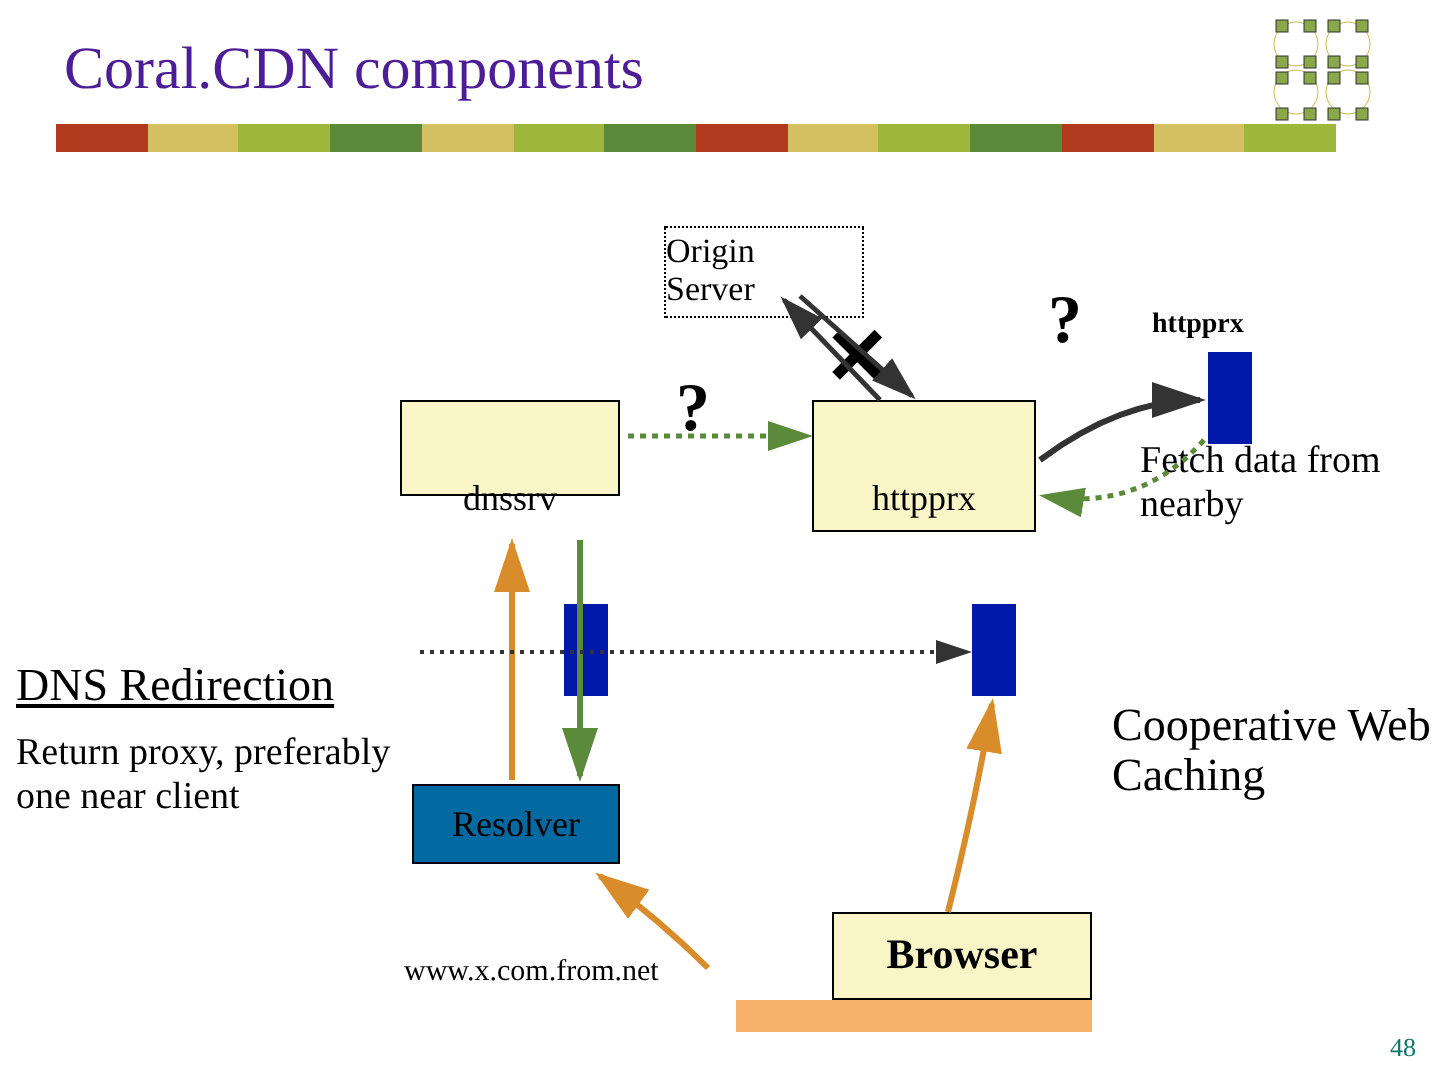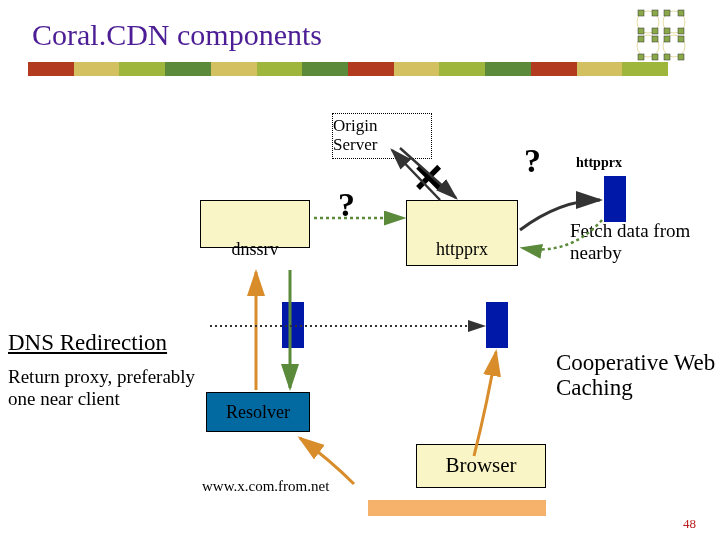--- a/index.html
+++ b/index.html
@@ -5,35 +5,35 @@
   * { box-sizing: border-box; margin: 0; padding: 0; }
   html, body { width: 720px; height: 540px; font-family: "Times New Roman", serif; background: #fff; position: relative; overflow: hidden; }
   .title { position: absolute; left: 32px; top: 18px; font-size: 30px; color: #4c1d95; }
   .stripe { position: absolute; left: 28px; top: 62px; width: 640px; height: 14px; display: flex; }
   .stripe div { height: 100%; }
   .logo { position: absolute; right: 14px; top: 6px; width: 88px; height: 56px; }
   .origin-box { position: absolute; left: 332px; top: 113px; width: 100px; height: 46px; border: 1.5px dotted #000; text-align: left; font-size: 17px; line-height: 1.1; padding-top: 3px; }
   .dnssrv-box { position: absolute; left: 200px; top: 200px; width: 110px; height: 48px; border: 1px solid #000; background: #faf5c6; font-size: 18px; text-align: center; padding-top: 38px; }
   .httpprx-box { position: absolute; left: 406px; top: 200px; width: 112px; height: 66px; border: 1px solid #000; background: #faf5c6; font-size: 18px; text-align: center; padding-top: 38px; }
   .resolver-box { position: absolute; left: 206px; top: 392px; width: 104px; height: 40px; border: 1px solid #000; background: #0369a1; font-size: 18px; text-align: center; line-height: 38px; }
-  .browser-box { position: absolute; left: 416px; top: 444px; width: 130px; height: 44px; border: 1px solid #000; background: #faf5c6; font-size: 21px; text-align: center; line-height: 40px; }
+  .browser-box { position: absolute; left: 416px; top: 456px; width: 130px; height: 44px; border: 1px solid #000; background: #faf5c6; font-size: 21px; text-align: center; line-height: 40px; font-weight: bold; }
   .url-text { position: absolute; left: 202px; top: 478px; font-size: 15px; }
   .dns-title { position: absolute; left: 8px; top: 330px; font-size: 23px; text-decoration: underline; }
   .dns-desc { position: absolute; left: 8px; top: 330px; font-size: 19px; line-height: 1.15; width: 190px; margin-top: 36px; }
   .coop-title { position: absolute; left: 556px; top: 322px; font-size: 23px; line-height: 1.1; margin-top: 28px; }
   .fetch-text { position: absolute; left: 570px; top: 220px; font-size: 19px; line-height: 1.15; }
   .qmark1 { position: absolute; left: 338px; top: 186px; font-size: 34px; font-weight: bold; }
   .qmark2 { position: absolute; left: 524px; top: 142px; font-size: 34px; font-weight: bold; }
   .httpprx-label-right { position: absolute; left: 576px; top: 155px; font-size: 14px; font-weight: bold; }
   .httpprx-bluebox { position: absolute; left: 604px; top: 176px; width: 22px; height: 46px; background: #0018a8; }
   .bluebox-mid { position: absolute; left: 486px; top: 302px; width: 22px; height: 46px; background: #0018a8; }
   .bluebox-left { position: absolute; left: 282px; top: 302px; width: 22px; height: 46px; background: #0018a8; }
   .url-orange { position: absolute; left: 368px; top: 500px; width: 178px; height: 16px; background: #f6b26b; }
   .cross { position: absolute; font-size: 50px; font-weight: 900; color: #000; font-family: Arial, sans-serif; }
-  .slide-num { position: absolute; right: 24px; bottom: 8px; font-size: 13px; color: #b91c1c; }
+  .slide-num { position: absolute; right: 12px; bottom: 8px; font-size: 13px; color: #0f766e; }
   svg.arrows { position: absolute; left: 0; top: 0; width: 720px; height: 540px; pointer-events: none; }
 </style>
 </head>
 <body>
 
 <div class="title">Coral.CDN components</div>
 
 <div class="stripe" id="stripe">
     <div style="background: rgb(178, 58, 31); flex: 1 1 0%;"></div>
     <div style="background: rgb(211, 192, 96); flex: 1 1 0%;"></div>

